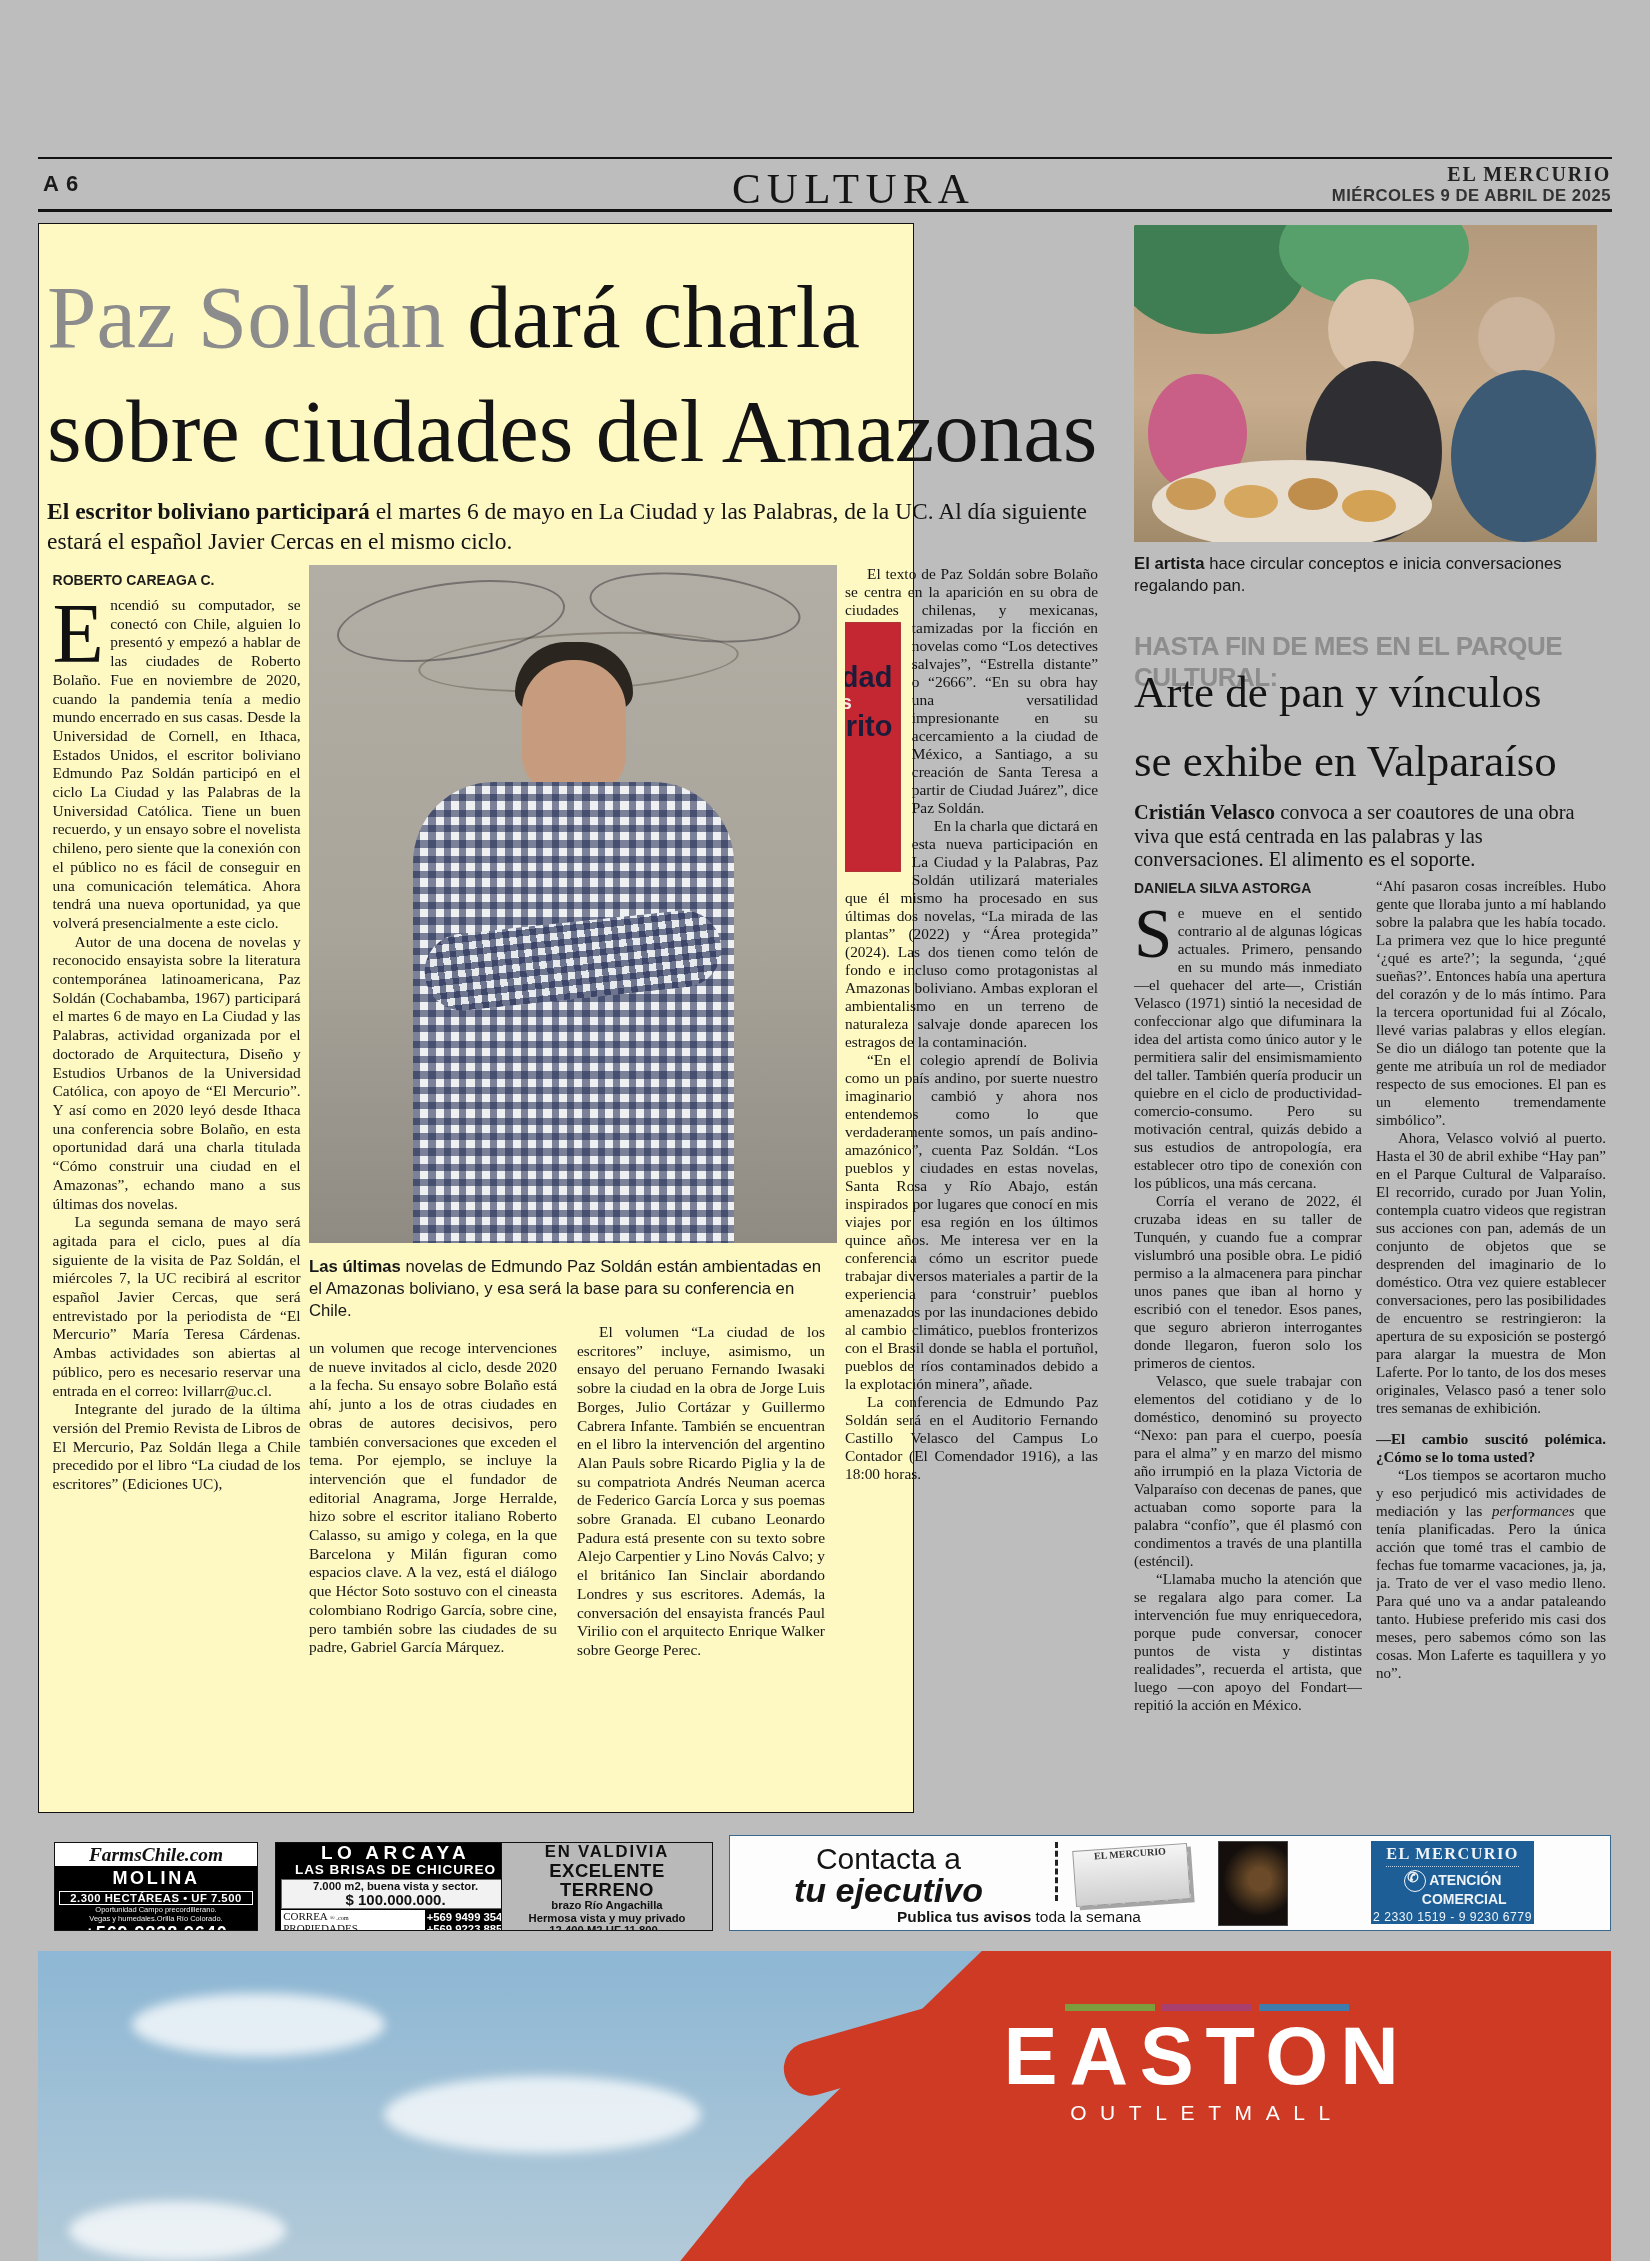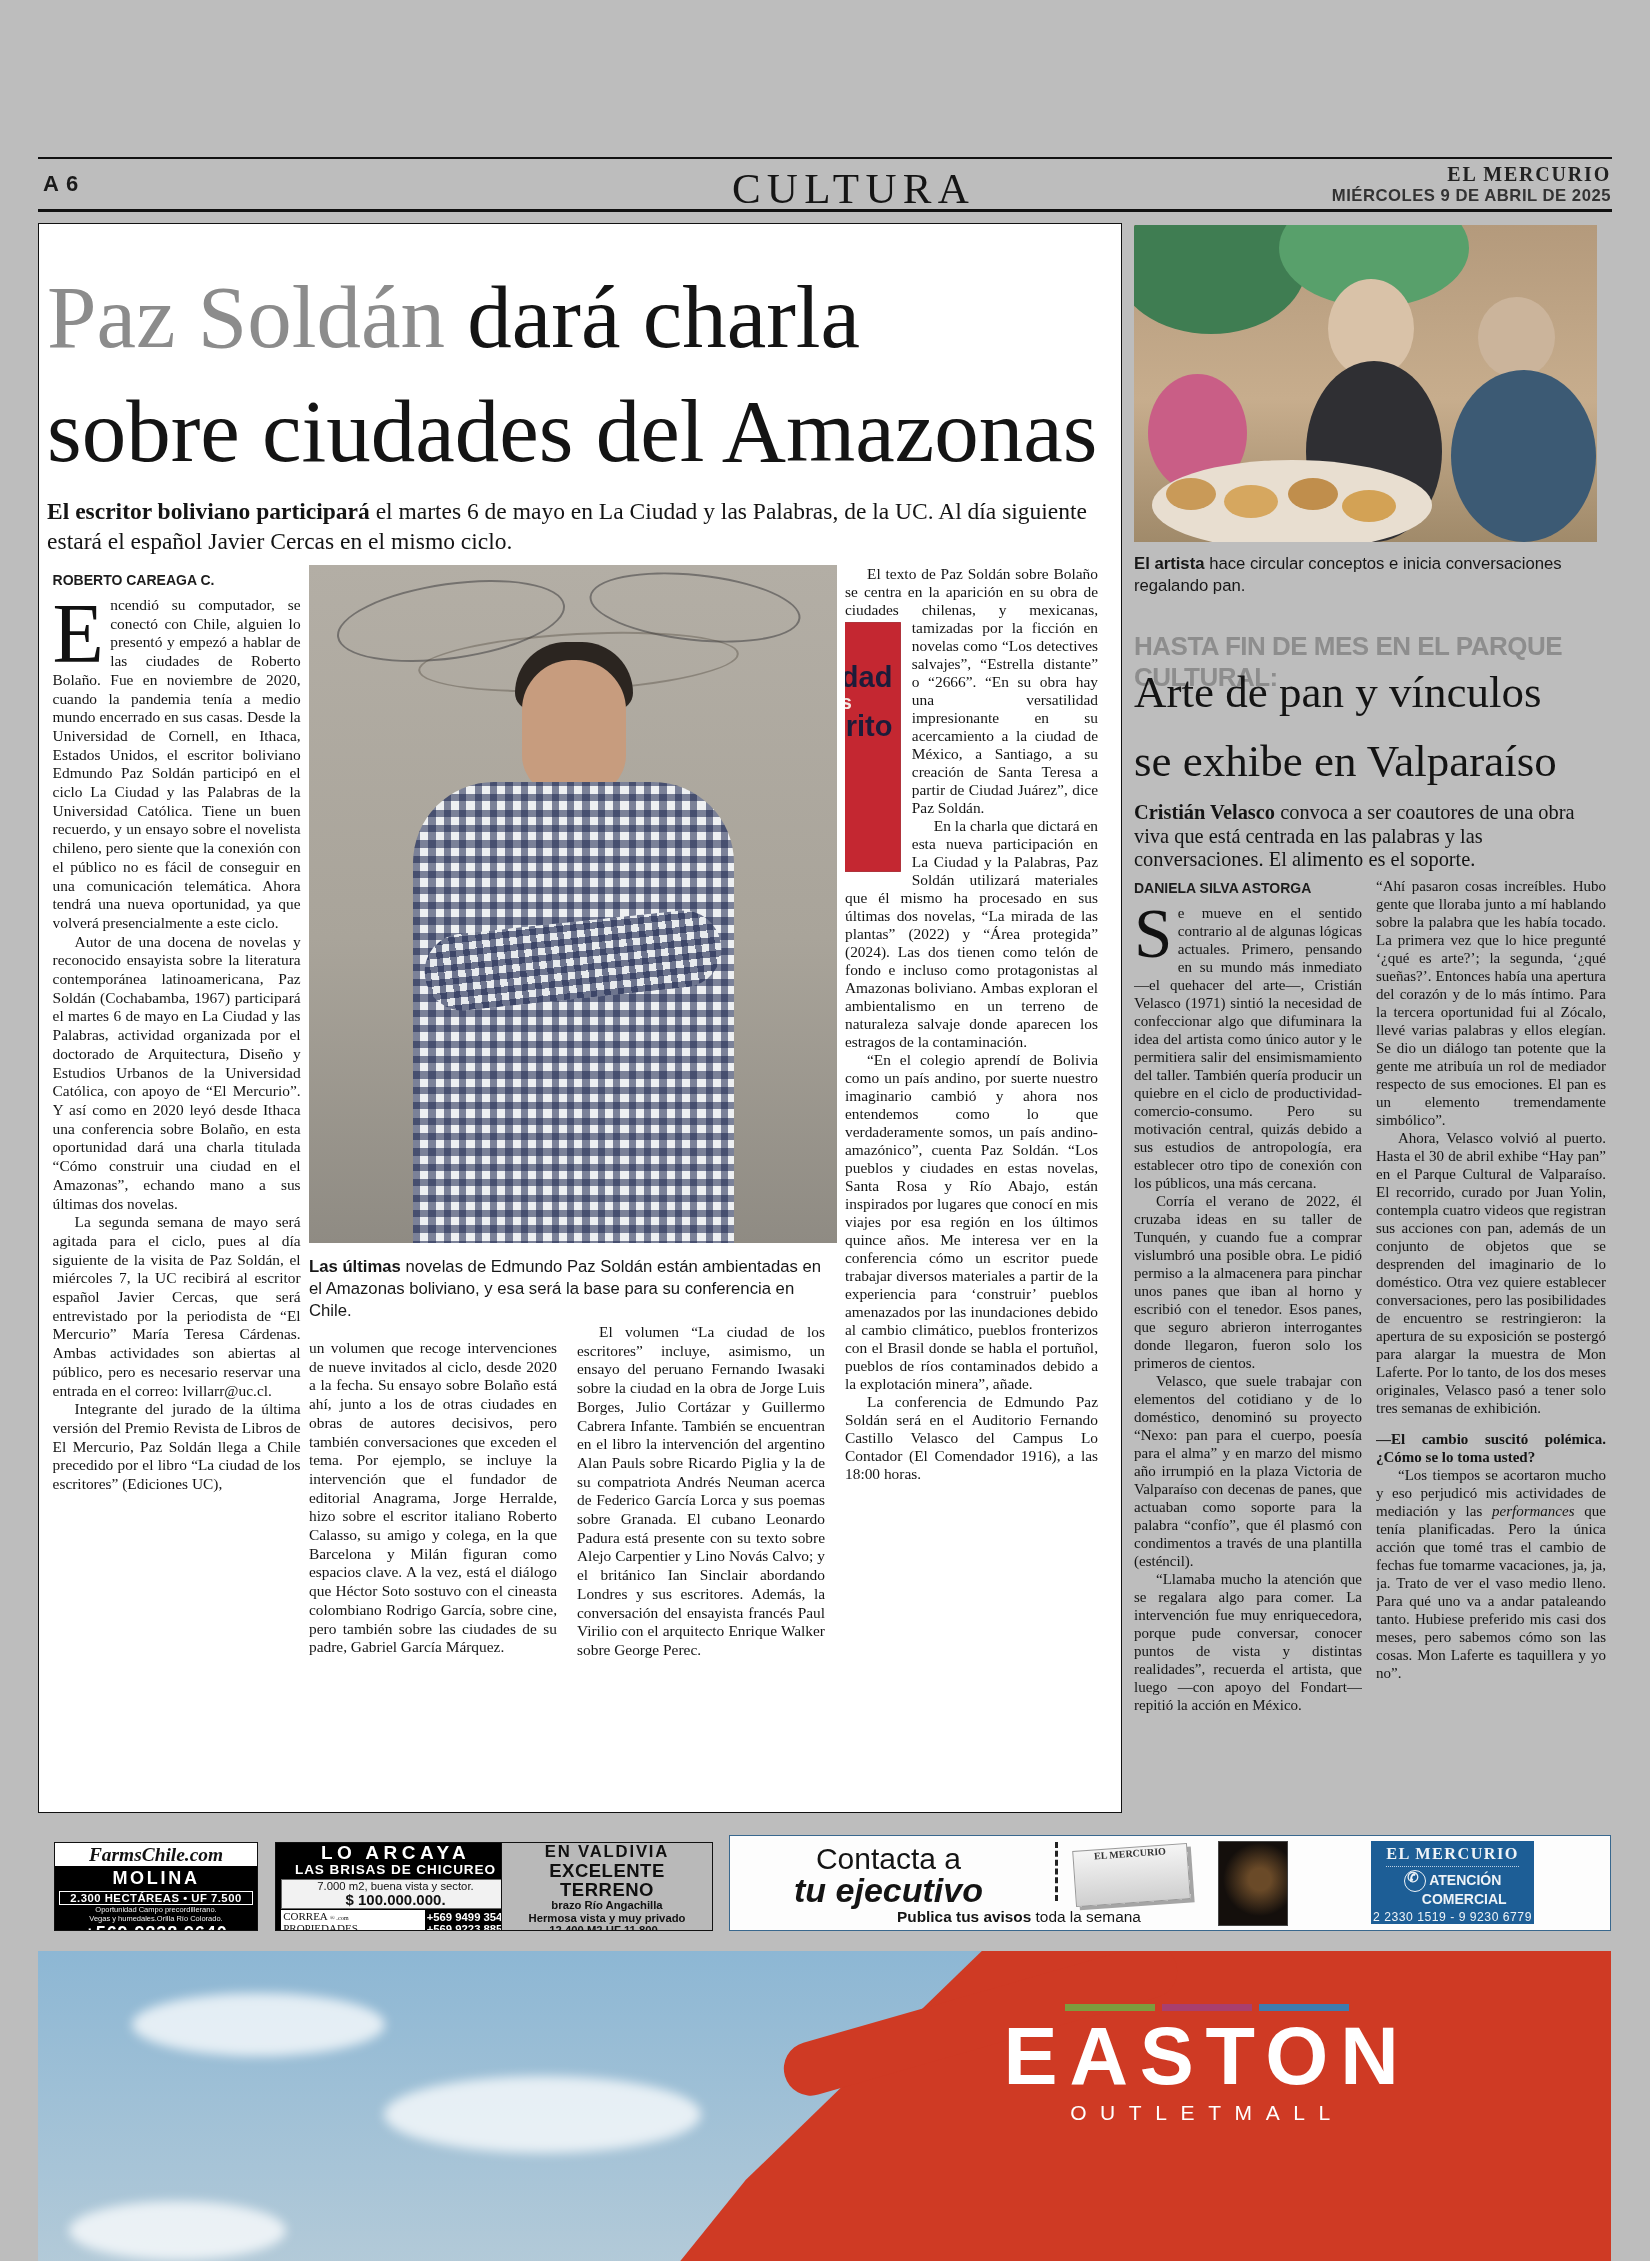--- a/index.html
+++ b/index.html
@@ -6,21 +6,21 @@
   body{width:1651px;height:3100px;background:#bdbdbd;font-family:"Liberation Serif","DejaVu Serif",serif;}
   .page{position:absolute;left:0;top:0;width:1651px;height:3100px;overflow:hidden;background:#bdbdbd;}
   .abs{position:absolute;}
   
   .rule{position:absolute;left:38px;width:1574px;background:#111;}
   .hdr-page{font-family:"Liberation Sans",sans-serif;font-weight:bold;font-size:22px;color:#1a1a1a;letter-spacing:0.9px;}
   .hdr-section{font-size:43px;letter-spacing:6.3px;color:#151515;font-weight:normal;padding-left:28px;}
   .hdr-brand{font-weight:bold;font-size:20px;letter-spacing:1.8px;color:#222;text-align:right;}
   .hdr-date{font-family:"Liberation Sans",sans-serif;font-size:16.7px;color:#333;letter-spacing:0.5px;text-align:right;font-weight:bold;}
   
-  .mainbox{left:38px;top:223px;width:1084px;height:1590px;background:#ffffff;border:1.4px solid #111;box-sizing:border-box;}
+  .mainbox{left:38px;top:223px;width:876px;height:1590px;background:#fef9c3;border:1.4px solid #111;box-sizing:border-box;}
   .h1line{font-size:89px;line-height:114px;white-space:nowrap;}
   .h1gray{color:#8c8c8c;}
   .h1black{color:#141414;}
   .subhead1{font-size:23.5px;line-height:30px;color:#141414;}
   .subbold{font-weight:bold;}
   .byline{font-family:"Liberation Sans",sans-serif;font-weight:bold;font-size:14px;color:#1c1c1c;letter-spacing:0;}
   .bodycol{font-size:15.4px;line-height:18.7px;text-align:justify;color:#141414;overflow:hidden;}
   .bodycol p{margin:0;}
   .in{text-indent:22px;}
   .dcapE{float:left;font-size:84px;line-height:68px;padding:3.6px 6.3px 0 0;color:#111;}
@@ -56,21 +56,21 @@
   .ad1top{background:#fff;border-bottom:1.4px solid #000;font-family:"Liberation Serif",serif;font-style:italic;font-weight:bold;
           font-size:19.4px;text-align:center;color:#111;padding:0.5px 0;}
   .ad1big{color:#fff;font-weight:bold;font-size:18px;text-align:center;letter-spacing:2.7px;line-height:23.5px;}
   .ad1mid{color:#fff;font-weight:bold;font-size:11.3px;text-align:center;letter-spacing:0.5px;border:0.9px solid #fff;margin:0.9px 3.6px;}
   .ad1small{color:#eee;font-size:7.5px;text-align:center;line-height:8.6px;}
   .ad1tel{color:#fff;font-weight:bold;font-size:18px;text-align:center;letter-spacing:0.9px;}
   .ad2{left:275px;top:1842px;width:241px;height:89px;border:1.4px solid #111;background:#000;}
   .ad2t1{color:#fff;font-weight:bold;font-size:19px;text-align:center;letter-spacing:4.5px;line-height:20px;}
   .ad2t2{color:#fff;font-weight:bold;font-size:13.6px;text-align:center;letter-spacing:0.9px;line-height:14.5px;}
   .ad2box{background:#f2f2f2;color:#111;margin:1.4px 4.5px 0 4.5px;border:0.9px solid #666;text-align:center;}
-  .ad2l1{font-weight:normal;font-size:11.3px;line-height:12.2px;}
+  .ad2l1{font-weight:bold;font-size:11.3px;line-height:12.2px;}
   .ad2price{font-weight:bold;font-size:15px;line-height:15.4px;}
   .ad2foot{display:flex;margin:1.4px 4.5px 0 4.5px;}
   .ad2ag{background:#fff;color:#111;font-family:"Liberation Serif",serif;font-size:11px;line-height:11px;padding:0.9px 2.7px;flex:1;}
   .ad2ph{background:#000;color:#fff;font-weight:bold;font-size:11.3px;line-height:12.2px;padding:0.9px 1.8px;text-align:right;}
   .ad3{left:501px;top:1842px;width:212px;height:89px;border:1.4px solid #111;background:#b9b9b9;text-align:center;color:#101010;}
   .ad3t1{font-weight:bold;font-size:16.7px;letter-spacing:1.8px;line-height:18px;}
   .ad3t2{font-weight:bold;font-size:18.5px;letter-spacing:0.5px;line-height:19px;}
   .ad3l{font-weight:bold;font-size:11.3px;line-height:12.7px;}
   .contact{left:729px;top:1835px;width:882px;height:96px;background:#fdfdfd;border:1.8px solid #39688e;box-sizing:border-box;}
   .ct-left{position:absolute;left:0;top:0;width:317px;height:100%;text-align:center;}

